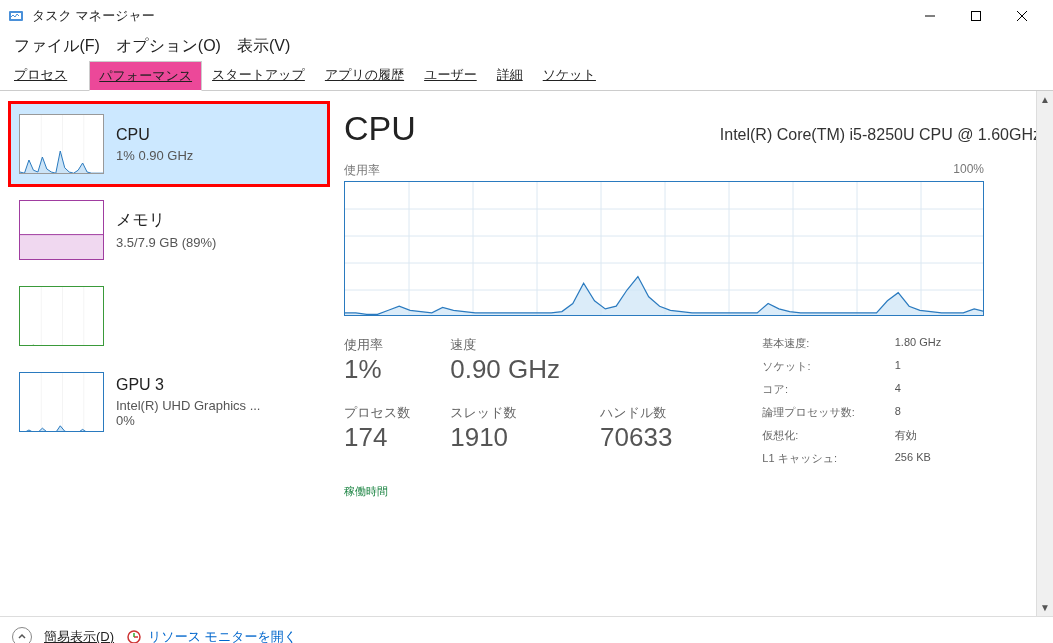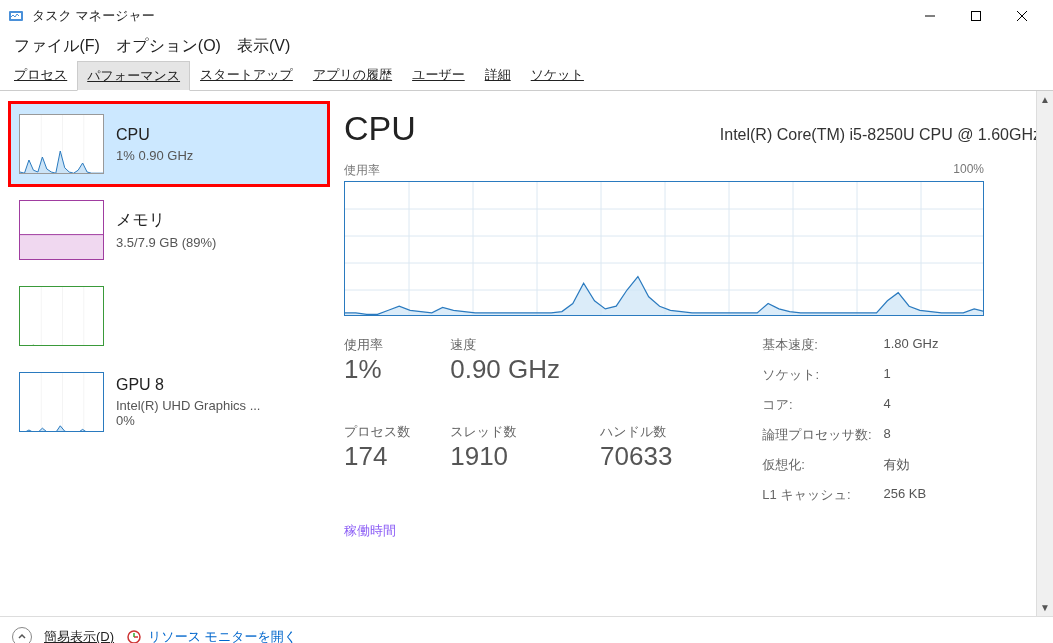--- a/index.html
+++ b/index.html
@@ -6,44 +6,44 @@
 body { font-family: "Yu Gothic UI", "Meiryo", sans-serif; font-size: 13px; color: #222; background: #fff; width: 1053px; height: 643px; overflow: hidden; }
 .titlebar { height: 32px; display: flex; align-items: center; padding: 8px 8px; }
 .titlebar .app-icon { width: 16px; height: 16px; margin-right: 8px; }
 .titlebar .title { flex: 1; font-size: 13px; }
 .titlebar .win-controls { display: flex; }
 .titlebar .win-btn { width: 46px; height: 32px; display: flex; align-items: center; justify-content: center; }
 .menubar { height: 28px; display: flex; align-items: center; padding: 0 8px; gap: 4px; background: #fff; }
 .menubar span { padding: 2px 6px; font-size: 16px; }
 .tabs { display: flex; border-bottom: 1px solid #ccc; padding: 0 4px; background: #fff; }
 .tab { padding: 5px 9px; font-size: 13px; border: 1px solid transparent; cursor: default; text-decoration: underline; }
-.tab.active { background: #e5e5e5; border: 1px solid #ccc; border-bottom: 1px solid #fff; position: relative; top: 1px; }
+.tab.active { background: #ec4899; border: 1px solid #ccc; border-bottom: 1px solid #fff; position: relative; top: 1px; margin-left: 12px; }
 .content { display: flex; height: 525px; }
 .sidebar { width: 330px; overflow-y: auto; padding: 10px 0 0 8px; }
 .sb-item { display: flex; padding: 10px 8px; border: 3px solid transparent; cursor: default; }
 .sb-item.selected { background: #cce8ff; border: 3px solid #f00; }
 .sb-thumb { width: 85px; height: 60px; border: 1px solid #999; background: #fff; margin-right: 12px; flex-shrink: 0; position: relative; overflow: hidden; }
 .sb-info { display: flex; flex-direction: column; justify-content: center; overflow: hidden; }
 .sb-title { font-size: 16px; margin-bottom: 4px; }
 .sb-sub { font-size: 13px; color: #555; white-space: nowrap; overflow: hidden; text-overflow: ellipsis; max-width: 180px; }
 .sb-sub2 { font-size: 13px; color: #555; }
 .detail { flex: 1; padding: 18px 12px 10px 14px; position: relative; }
 .detail-header { display: flex; align-items: baseline; justify-content: space-between; margin-bottom: 14px; }
 .detail-title { font-size: 34px; font-weight: 400; }
 .detail-model { font-size: 16px; color: #333; }
 .chart-label-row { display: flex; justify-content: space-between; font-size: 12px; color: #777; margin-bottom: 2px; }
 .big-chart { width: 640px; height: 135px; border: 1px solid #2a7abf; background: #fff; position: relative; overflow: hidden; }
 .chart-bottom-row { display: flex; justify-content: space-between; font-size: 12px; color: #777; margin-top: 2px; width: 640px; }
 .stats { display: flex; margin-top: 20px; gap: 90px; }
 .stats-left { display: grid; grid-template-columns: auto auto auto; column-gap: 40px; row-gap: 6px; }
 .stat-label { font-size: 13px; color: #666; }
 .stat-value { font-size: 26px; color: #555; }
-.stats-right { display: grid; grid-template-columns: auto auto; column-gap: 40px; row-gap: 8px; font-size: 13px; color: #555; gap: 12px; }
+.stats-right { display: grid; grid-template-columns: auto auto; column-gap: 40px; row-gap: 8px; font-size: 11px; color: #555; }
 .stats-right .rl { color: #666; }
-.uptime-label { font-size: 13px; color: #8b5cf6; margin-top: 18px; }
+.uptime-label { font-size: 11px; color: #15803d; margin-top: 18px; }
 .footer { height: 40px; border-top: 1px solid #ddd; display: flex; align-items: center; padding: 0 12px; gap: 12px; }
 .chevron-circle { width: 20px; height: 20px; border: 1px solid #888; border-radius: 50%; display: flex; align-items: center; justify-content: center; }
 .footer-link { color: #0066cc; font-size: 13px; display: flex; align-items: center; gap: 6px; }
 .scrollbar-v { position: absolute; right: 0; top: 0; bottom: 0; width: 17px; background: #f0f0f0; border-left: 1px solid #ddd; }
 .scrollbar-v .arrow { height: 17px; display: flex; align-items: center; justify-content: center; color: #555; font-size: 10px; }
 svg { display: block; }
 </style>
 </head>
 <body>
 
@@ -136,21 +136,21 @@
       <div class="sb-thumb" style="border-color:#2a7abf">
         <svg id="thumb-gpu" width="85" height="60" viewBox="0 0 85 60" preserveAspectRatio="none">
             <line x1="21.25" y1="0" x2="21.25" y2="60" stroke="#e8e8e8" stroke-width="0.5"></line>
             <line x1="42.5" y1="0" x2="42.5" y2="60" stroke="#e8e8e8" stroke-width="0.5"></line>
             <line x1="63.75" y1="0" x2="63.75" y2="60" stroke="#e8e8e8" stroke-width="0.5"></line>
             <path d="M0,59.4 L4.473684210526316,59.4 L8.947368421052632,57 L13.421052631578947,59.4 L17.894736842105264,59.4 L22.36842105263158,55.2 L26.842105263157894,58.8 L31.31578947368421,59.4 L35.78947368421053,59.4 L40.26315789473684,52.8 L44.73684210526316,58.2 L49.21052631578947,59.4 L53.68421052631579,59.4 L58.15789473684211,59.4 L62.63157894736842,56.4 L67.10526315789474,59.4 L71.57894736842105,59.4 L76.05263157894737,59.4 L80.52631578947368,59.4 L85,59.4 L85,60 L0,60 Z" fill="#cce4f7"></path>
             <path d="M0,59.4 L4.473684210526316,59.4 L8.947368421052632,57 L13.421052631578947,59.4 L17.894736842105264,59.4 L22.36842105263158,55.2 L26.842105263157894,58.8 L31.31578947368421,59.4 L35.78947368421053,59.4 L40.26315789473684,52.8 L44.73684210526316,58.2 L49.21052631578947,59.4 L53.68421052631579,59.4 L58.15789473684211,59.4 L62.63157894736842,56.4 L67.10526315789474,59.4 L71.57894736842105,59.4 L76.05263157894737,59.4 L80.52631578947368,59.4 L85,59.4" fill="none" stroke="#2a7abf" stroke-width="1"></path>
           </svg>
       </div>
       <div class="sb-info">
-        <div class="sb-title">GPU 8</div>
+        <div class="sb-title">GPU 3</div>
         <div class="sb-sub">Intel(R) UHD Graphics ...</div>
         <div class="sb-sub2">0%</div>
       </div>
     </div>
   </div>
 
   <div class="detail">
     <div class="detail-header">
       <div class="detail-title">CPU</div>
       <div class="detail-model">Intel(R) Core(TM) i5-8250U CPU @ 1.60GHz</div>

